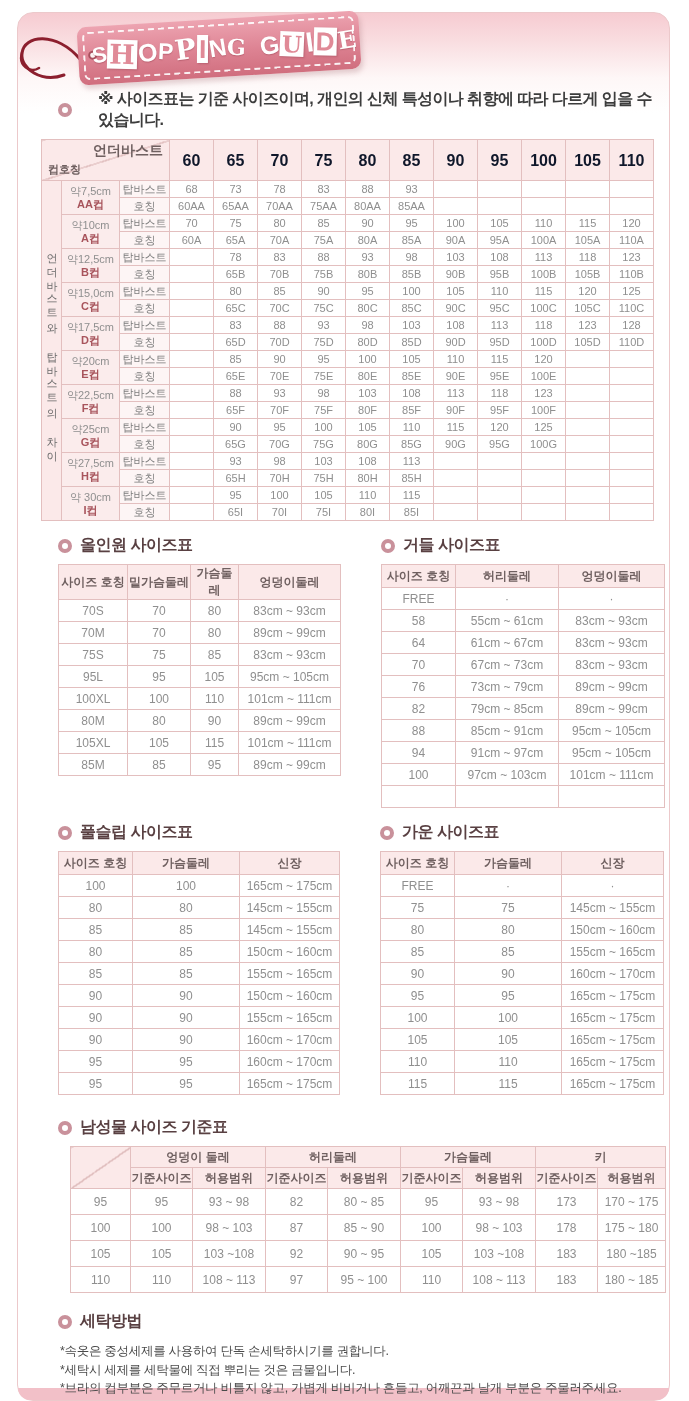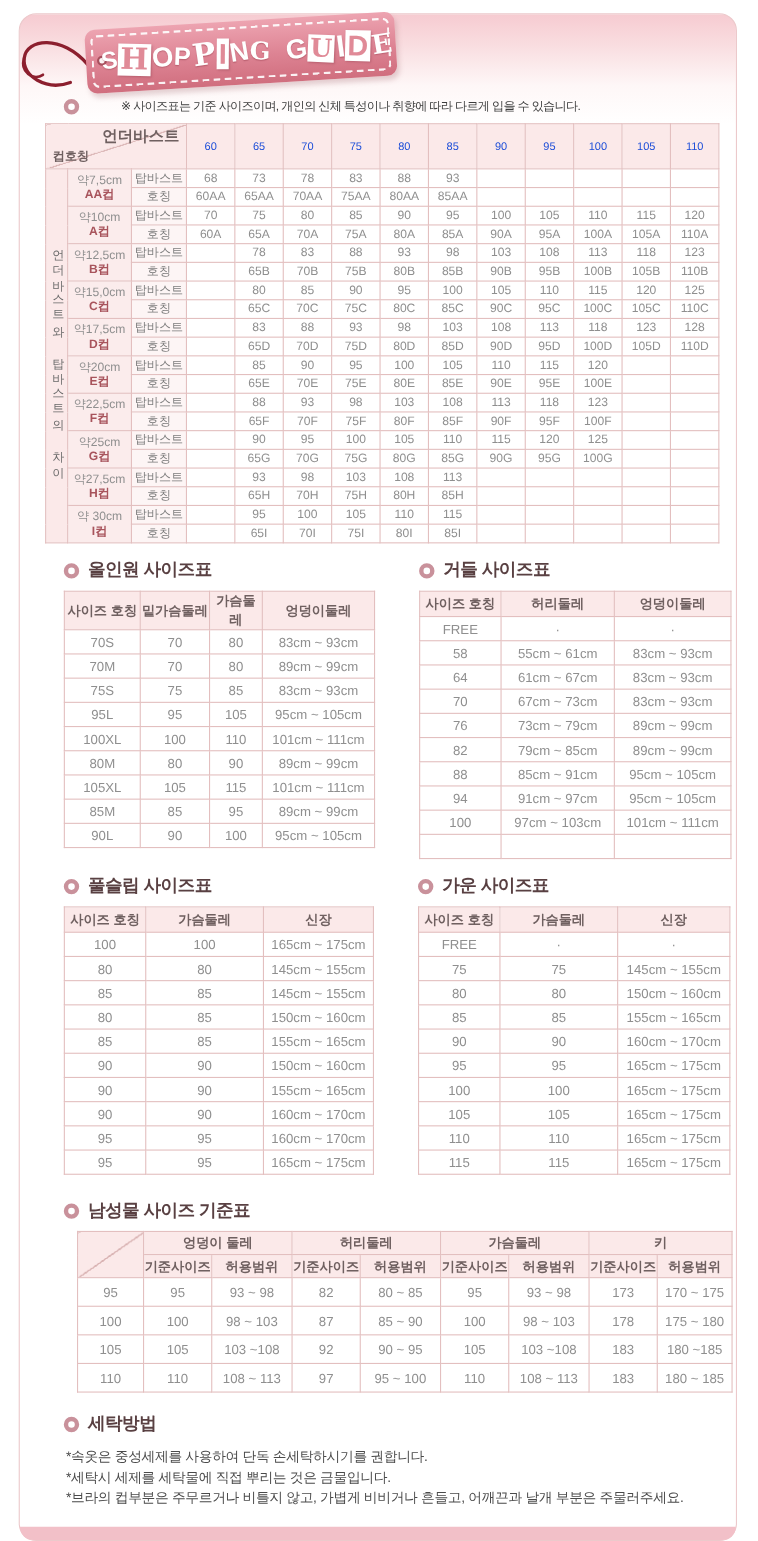--- a/index.html
+++ b/index.html
@@ -30,33 +30,33 @@
   .tl.boxed{background:#fff;color:#e08a97;font-size:22px;padding:1px 2px;text-shadow:none;
       box-shadow:1px 1px 2px rgba(140,60,75,.4);}
   .tl.sp{width:12px;}
   .cord{position:absolute;left:-22px;top:18px;}
 
   
   .sec-head{display:flex;align-items:center;margin:0 0 8px 17px;}
   .bullet{width:14px;height:14px;border-radius:50%;border:4px solid #c9919b;background:#fff;
           box-sizing:border-box;margin-right:8px;flex:0 0 auto;}
   .sec-title{font-size:16px;font-weight:bold;color:#594042;margin:0;letter-spacing:-0.5px;}
-  .sec-note{font-size:11px;font-weight:normal;color:#3c3c3c;margin-left:30px;letter-spacing:-0.6px;}
+  .sec-note{font-size:16px;font-weight:bold;color:#3c3c3c;margin-left:18px;letter-spacing:-0.6px;}
 
   
   table{border-collapse:collapse;table-layout:fixed;}
   td,th{border:1px solid #e3bfbf;text-align:center;vertical-align:middle;overflow:hidden;
         font-size:12px;color:#8f8f8f;font-weight:normal;padding:0;}
   th{background:#fbe9e9;color:#6f6060;font-weight:bold;}
 
   
   .bra{width:612px;}
   .bra td{height:16px;font-size:11px;line-height:13px;}
   .bra tr.hdr td{height:40px;}
-  .bra td.colh{background:#fbe9e9;color:#1d4ed8;font-size:10px;}
+  .bra td.colh{background:#fbe9e9;color:#0f172a;font-size:16px;font-weight:bold;}
   .bra td.diag{background:#fbe9e9;position:relative;
        background-image:linear-gradient(to bottom right,transparent 49.3%,#d9b3b3 49.3%,#d9b3b3 50.7%,transparent 50.7%);}
   .corner-top{position:absolute;top:4px;right:6px;font-size:14px;font-weight:bold;color:#6f6060;}
   .corner-bottom{position:absolute;bottom:4px;left:6px;font-size:11px;font-weight:bold;color:#6f6060;}
   .bra td.vlabel{background:#fbe9e9;writing-mode:vertical-rl;text-orientation:upright;
        letter-spacing:3px;font-size:11px;color:#6a6a6a;padding:6px 0;}
   .bra td.cupcell{background:#fbecec;}
   .bra td.rowtype{background:#fdf5f5;color:#7d7d7d;}
   .cup-diff{font-size:11px;color:#8f8f8f;line-height:13px;}
   .cup-name{font-size:11px;font-weight:bold;color:#a8545c;line-height:13px;}
@@ -532,26 +532,20 @@
                 <td>105</td>
                 <td>115</td>
                 <td>101cm ~ 111cm</td>
               </tr>
               <tr>
                 <td>85M</td>
                 <td>85</td>
                 <td>95</td>
                 <td>89cm ~ 99cm</td>
               </tr>
-              <tr>
-                <td>90L</td>
-                <td>90</td>
-                <td>100</td>
-                <td>95cm ~ 105cm</td>
-              </tr>
             </tbody>
           </table>
       </section>
       <section>
         <div class="sec-head" style="margin-left:0;">
           <span class="bullet"></span>
           <h2 class="sec-title">거들 사이즈표</h2>
         </div>
         <table id="girdle-table" class="sz" style="width: 280px;">
             <tbody>

